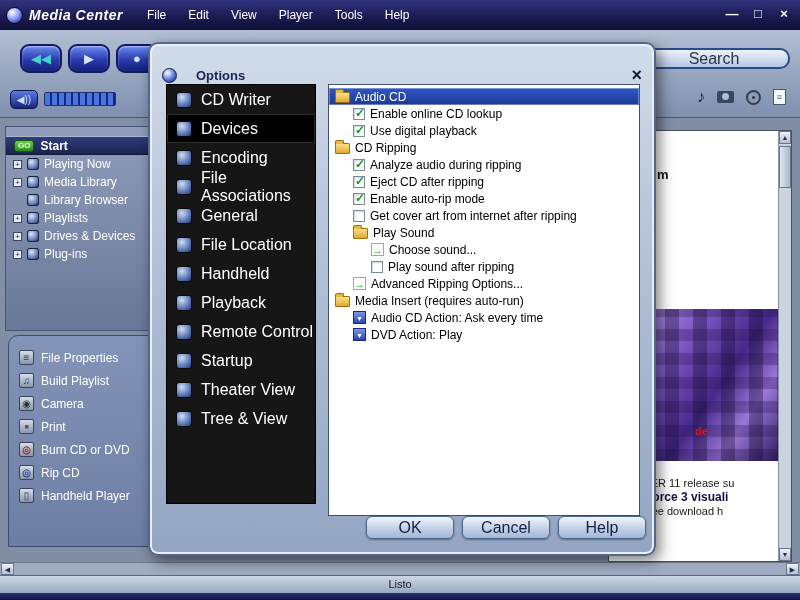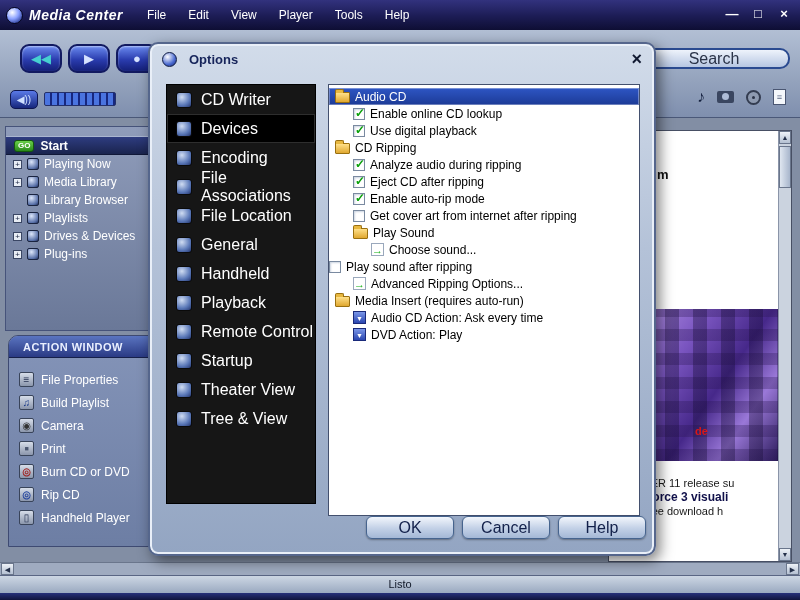--- a/index.html
+++ b/index.html
@@ -125,22 +125,22 @@
     background:linear-gradient(180deg,#cdd7e4,#9aa9c0); border-top:1px solid #5a6684;
     font-size:11px; color:#101828; text-align:center; line-height:17px; }
   .bottom-strip { position:absolute; left:0; top:593px; width:800px; height:7px;
     background:linear-gradient(180deg,#26307a,#10143c); }
 
   
   .dialog { position:absolute; left:148px; top:42px; width:508px; height:514px;
     background:linear-gradient(180deg,#d2dcea 0%,#b4c2d8 40%,#93a5c2 100%);
     border:2px solid #55668c; border-radius:10px;
     box-shadow:4px 5px 14px rgba(0,0,0,.5), inset 0 0 0 2px #e9eff8; z-index:20; }
-  .dlg-title { height:30px; display:flex; align-items:center; gap:12px; padding:0 12px;
-    font-size:13px; font-weight:bold; color:#16245a; }
+  .dlg-title { height:30px; display:flex; align-items:center; gap:19px; padding:0 12px;
+    font-size:13px; font-weight:bold; color:#16245a;margin-top:16px; }
   .dlg-icon { width:15px; height:15px; border-radius:50%;
     background:radial-gradient(circle at 35% 30%,#fff,#4a6ad0 60%,#16246e); border:1px solid #101c44; }
   .dlg-close { margin-left:auto; font-size:18px; font-weight:bold; color:#101830; line-height:16px; }
 
   .cat-panel { position:absolute; left:16px; top:40px; width:150px; height:420px;
     background:#161616; border:1px solid #000; }
   .cat-row { height:29px; display:flex; align-items:center; gap:9px; padding-left:9px;
     color:#fff; font-size:16px; }
   .cat-row.selected { background:#000; box-shadow:inset 0 0 0 1px #2e2e2e; }
   .cat-ic { width:16px; height:16px; border-radius:3px; flex:0 0 auto;
@@ -257,21 +257,20 @@
     <span>Drives &amp; Devices</span>
   </div>
   <div class="side-row">
     <span class="expander">+</span>
     <span class="sb-ic"></span>
     <span>Plug-ins</span>
   </div>
 </div>
 
 <div class="action-window">
-  <div class="aw-header">ACTION WINDOW</div>
   <div style="height:10px"></div>
   <div class="aw-row">
     <span class="aw-ic i-doc"></span>
     <span>File Properties</span>
   </div>
   <div class="aw-row">
     <span class="aw-ic i-list"></span>
     <span>Build Playlist</span>
   </div>
   <div class="aw-row">
@@ -324,25 +323,25 @@
     <div class="cat-row">
       <span class="cat-ic"></span>
       <span>Encoding</span>
     </div>
     <div class="cat-row">
       <span class="cat-ic"></span>
       <span>File Associations</span>
     </div>
     <div class="cat-row">
       <span class="cat-ic"></span>
+      <span>General</span>
+    </div>
+    <div class="cat-row">
+      <span class="cat-ic"></span>
       <span>File Location</span>
-    </div>
-    <div class="cat-row">
-      <span class="cat-ic"></span>
-      <span>General</span>
     </div>
     <div class="cat-row">
       <span class="cat-ic"></span>
       <span>Handheld</span>
     </div>
     <div class="cat-row">
       <span class="cat-ic"></span>
       <span>Playback</span>
     </div>
     <div class="cat-row">
@@ -397,21 +396,21 @@
       <span class="tlabel">Get cover art from internet after ripping</span>
     </div>
     <div class="trow" style="padding-left:24px">
       <span class="folder"></span>
       <span class="tlabel">Play Sound</span>
     </div>
     <div class="trow" style="padding-left:42px">
       <span class="act"></span>
       <span class="tlabel">Choose sound...</span>
     </div>
-    <div class="trow" style="">
+    <div class="trow" style="padding-left:42px">
       <span class="cb"></span>
       <span class="tlabel">Play sound after ripping</span>
     </div>
     <div class="trow" style="padding-left:24px">
       <span class="act"></span>
       <span class="tlabel">Advanced Ripping Options...</span>
     </div>
     <div class="trow" style="padding-left:6px">
       <span class="folder"></span>
       <span class="tlabel">Media Insert (requires auto-run)</span>

